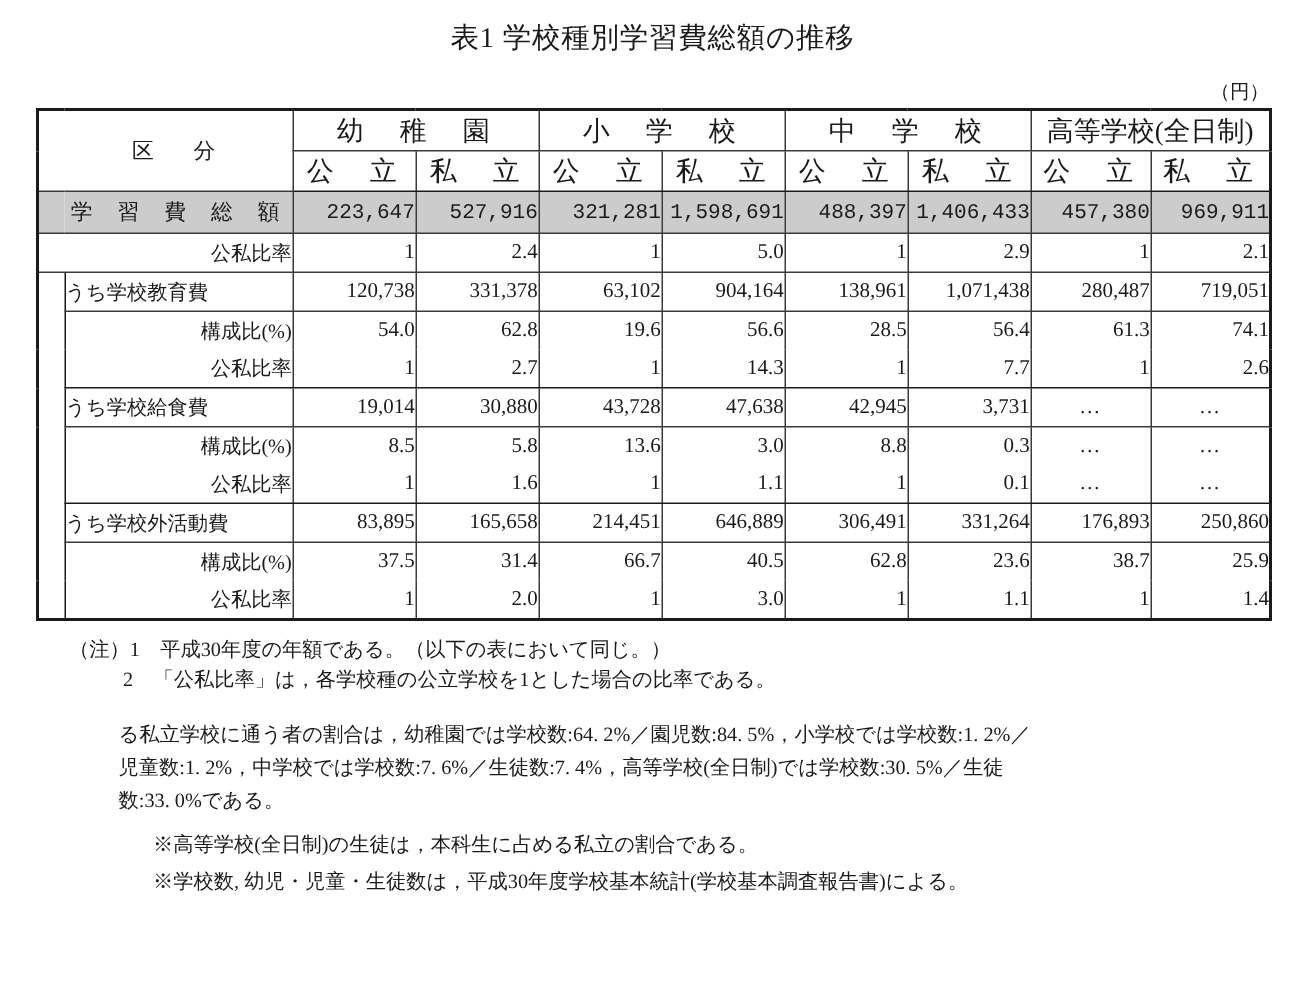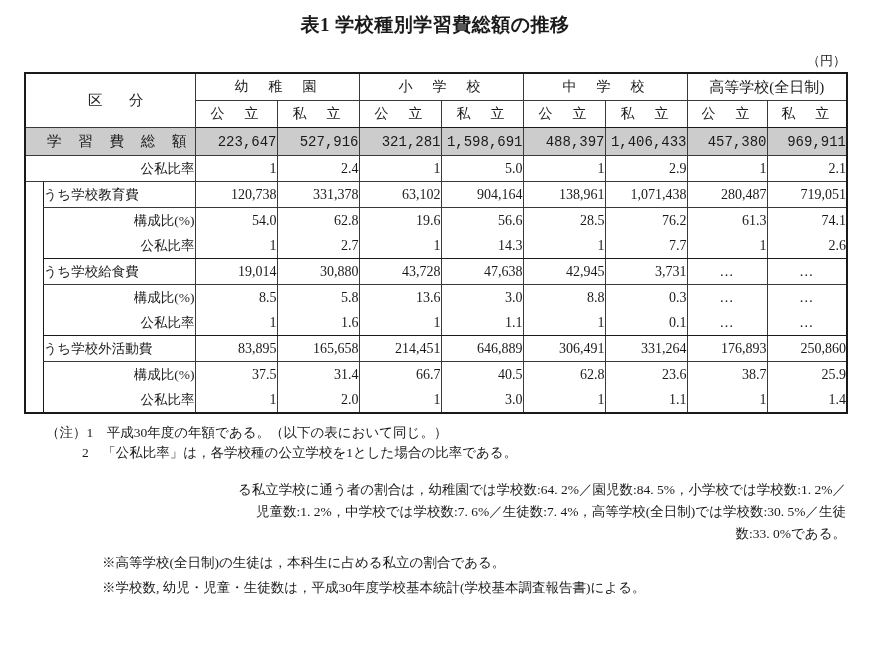--- a/index.html
+++ b/index.html
@@ -15,21 +15,21 @@
     overflow: hidden;
     position: relative;
   }
 
   
   .title {
     text-align: center;
     font-size: 19px;
     letter-spacing: 0.5px;
     padding-top: 12px;
-    font-weight: 700;
+    font-weight: 400;
   }
 
   
   .unit-row {
     width: 822px;
     margin: 14px auto 0 auto;
     text-align: right;
     font-size: 13px;
     padding-bottom: 2px;
   }
@@ -62,24 +62,24 @@
   .bb-mid   { border-bottom: 1.6px solid #1a1a1a !important; margin-left: 24px; }
   .no-bl    { border-left: none !important; }
   .no-br    { border-right: none !important; }
   .no-bt    { border-top: none !important; }
   .no-bb    { border-bottom: none !important; }
 
   
   .hdr {
     text-align: center;
     height: 26px;
-    font-size: 14px;
+    font-size: 18px;
     letter-spacing: 3px;
   }
-  .hdr-tight { letter-spacing: 0px; font-size: 15px; }
+  .hdr-tight { letter-spacing: 0px; font-size: 18px; }
   .hdr-kubun {
     text-align: center;
     font-size: 14.5px;
     letter-spacing: 6px;
   }
 
   
   .lbl-total {
     text-align: center;
     letter-spacing: 4px;
@@ -128,21 +128,21 @@
   .note-indent-2 { padding-left: 58px; }
 
   .ref-block {
     width: 822px;
     margin: 16px auto 0 auto;
     font-size: 13.5px;
     line-height: 1.62;
   }
   .ref-line { white-space: nowrap; }
   .ref-l1 { padding-left: 22px; }
-  .ref-l2 { padding-left: 55px; text-align: right; }
+  .ref-l2 { padding-left: 55px; }
   .ref-star { padding-left: 78px; margin-top: 7px; }
   .ref-star2 { padding-left: 78px; margin-top: 4px; }
 </style>
 </head>
 <body>
 
 <div class="title">表1  学校種別学習費総額の推移</div>
 
 <div class="unit-row">
   <span>（円）</span>
@@ -223,21 +223,21 @@
       <td class="num bl-mid">280,487</td>
       <td class="num br-heavy">719,051</td>
     </tr>
     <tr>
       <td class="lbl-right bl-mid no-bt no-bb">構成比(%)</td>
       <td class="num bl-mid no-bt no-bb">54.0</td>
       <td class="num no-bt no-bb">62.8</td>
       <td class="num bl-mid no-bt no-bb">19.6</td>
       <td class="num no-bt no-bb">56.6</td>
       <td class="num bl-mid no-bt no-bb">28.5</td>
-      <td class="num no-bt no-bb">76.2</td>
+      <td class="num no-bt no-bb">56.4</td>
       <td class="num bl-mid no-bt no-bb">61.3</td>
       <td class="num br-heavy no-bt no-bb">74.1</td>
     </tr>
     <tr>
       <td class="lbl-right bl-mid bb-mid no-bt">公私比率</td>
       <td class="num bl-mid bb-mid no-bt">1</td>
       <td class="num bb-mid no-bt">2.7</td>
       <td class="num bl-mid bb-mid no-bt">1</td>
       <td class="num bb-mid no-bt">14.3</td>
       <td class="num bl-mid bb-mid no-bt">1</td>

